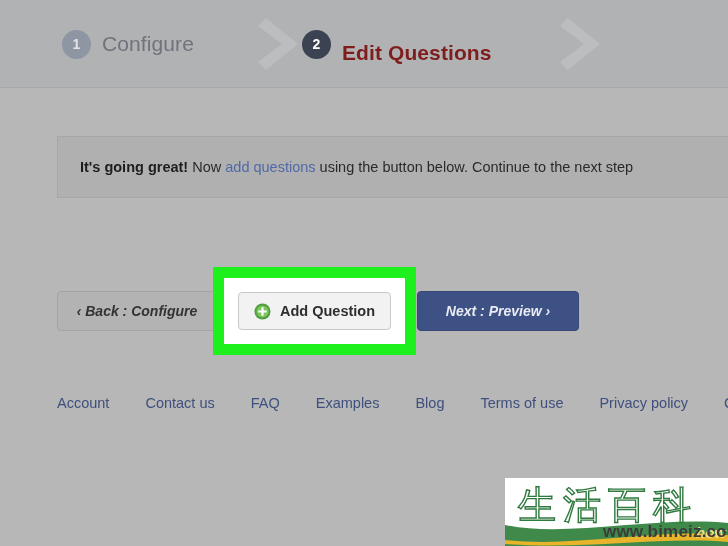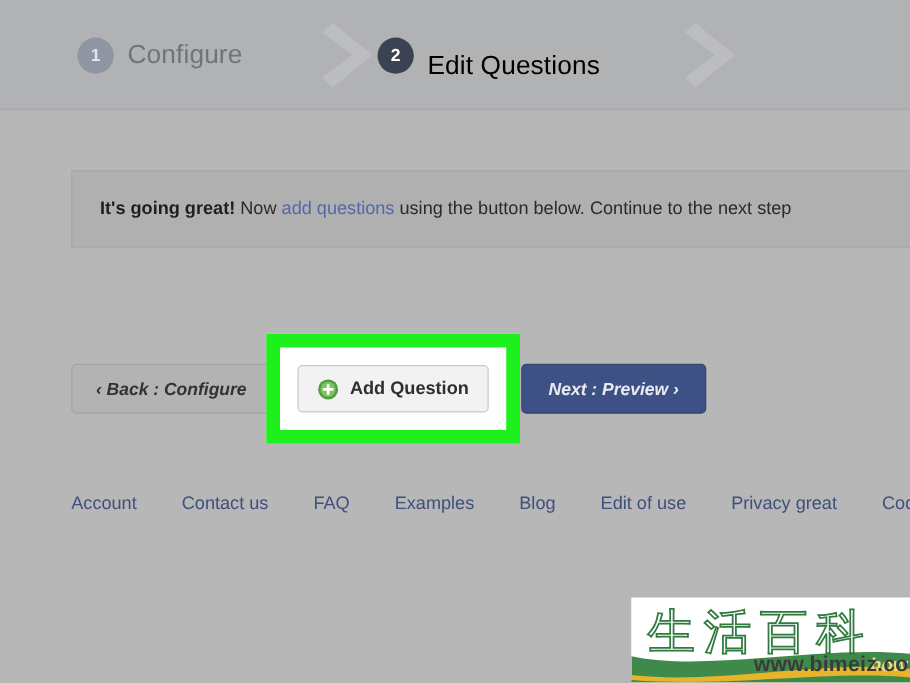--- a/index.html
+++ b/index.html
@@ -65,21 +65,21 @@
   .badge-active   { background: #3b4252; color: #ffffff; }
 
   .step-label {
     margin-left: 11px;
     font-size: 21px;
     letter-spacing: 0.1px;
     white-space: nowrap;
     text-align: right;
   }
   .label-inactive { color: #6f737b; font-weight: normal; }
-  .label-active   { color: #000000; font-weight: normal; margin-top: 18px; }
+  .label-active   { color: #7f1d1d; font-weight: bold; margin-top: 18px; }
 
   .chev {
     width: 62px;
     height: 88px;
     position: relative;
     flex: 0 0 auto;
   }
   .chev svg { position: absolute; left: 0; top: 0; }
 
   .chev-1 { margin-left: 46px; }
@@ -138,21 +138,21 @@
     top: 0;
     width: 160px;
     height: 40px;
     background: #b3b3b3;
     border: 1px solid #a3a3a3;
     color: #333333;
   }
   .btn-next {
     left: 417px;
     top: 0;
-    width: 148px;
+    width: 162px;
     height: 40px;
     background: #3e5184;
     border: 1px solid #374775;
     color: #e9ebf2;
   }
 
   
   .highlight-box {
     position: absolute;
     left: 213px;
@@ -310,22 +310,22 @@
     </span>
     <span>Add Question</span>
   </div>
 
   <div class="footer">
     <a href="#">Account</a>
     <a href="#">Contact us</a>
     <a href="#">FAQ</a>
     <a href="#">Examples</a>
     <a href="#">Blog</a>
-    <a href="#">Edit of use</a>
-    <a href="#">Privacy great</a>
+    <a href="#">Terms of use</a>
+    <a href="#">Privacy policy</a>
     <a href="#">Code Ru</a>
   </div>
 
   <div class="watermark">
     <svg class="wm-swoosh" width="223" height="68" viewBox="0 0 223 68">
       <path d="M0 47 C 60 60, 150 38, 223 45 L223 68 L0 68 Z" fill="#3f8a4a"></path>
       <path d="M0 62 C 70 70, 150 50, 223 57 L223 68 L0 68 Z" fill="#e8b42a"></path>
       <path d="M0 66 C 80 72, 160 58, 223 64 L223 68 L0 68 Z" fill="#3f8a4a"></path>
     </svg>
     <div class="wm-cjk">生活百科</div>

